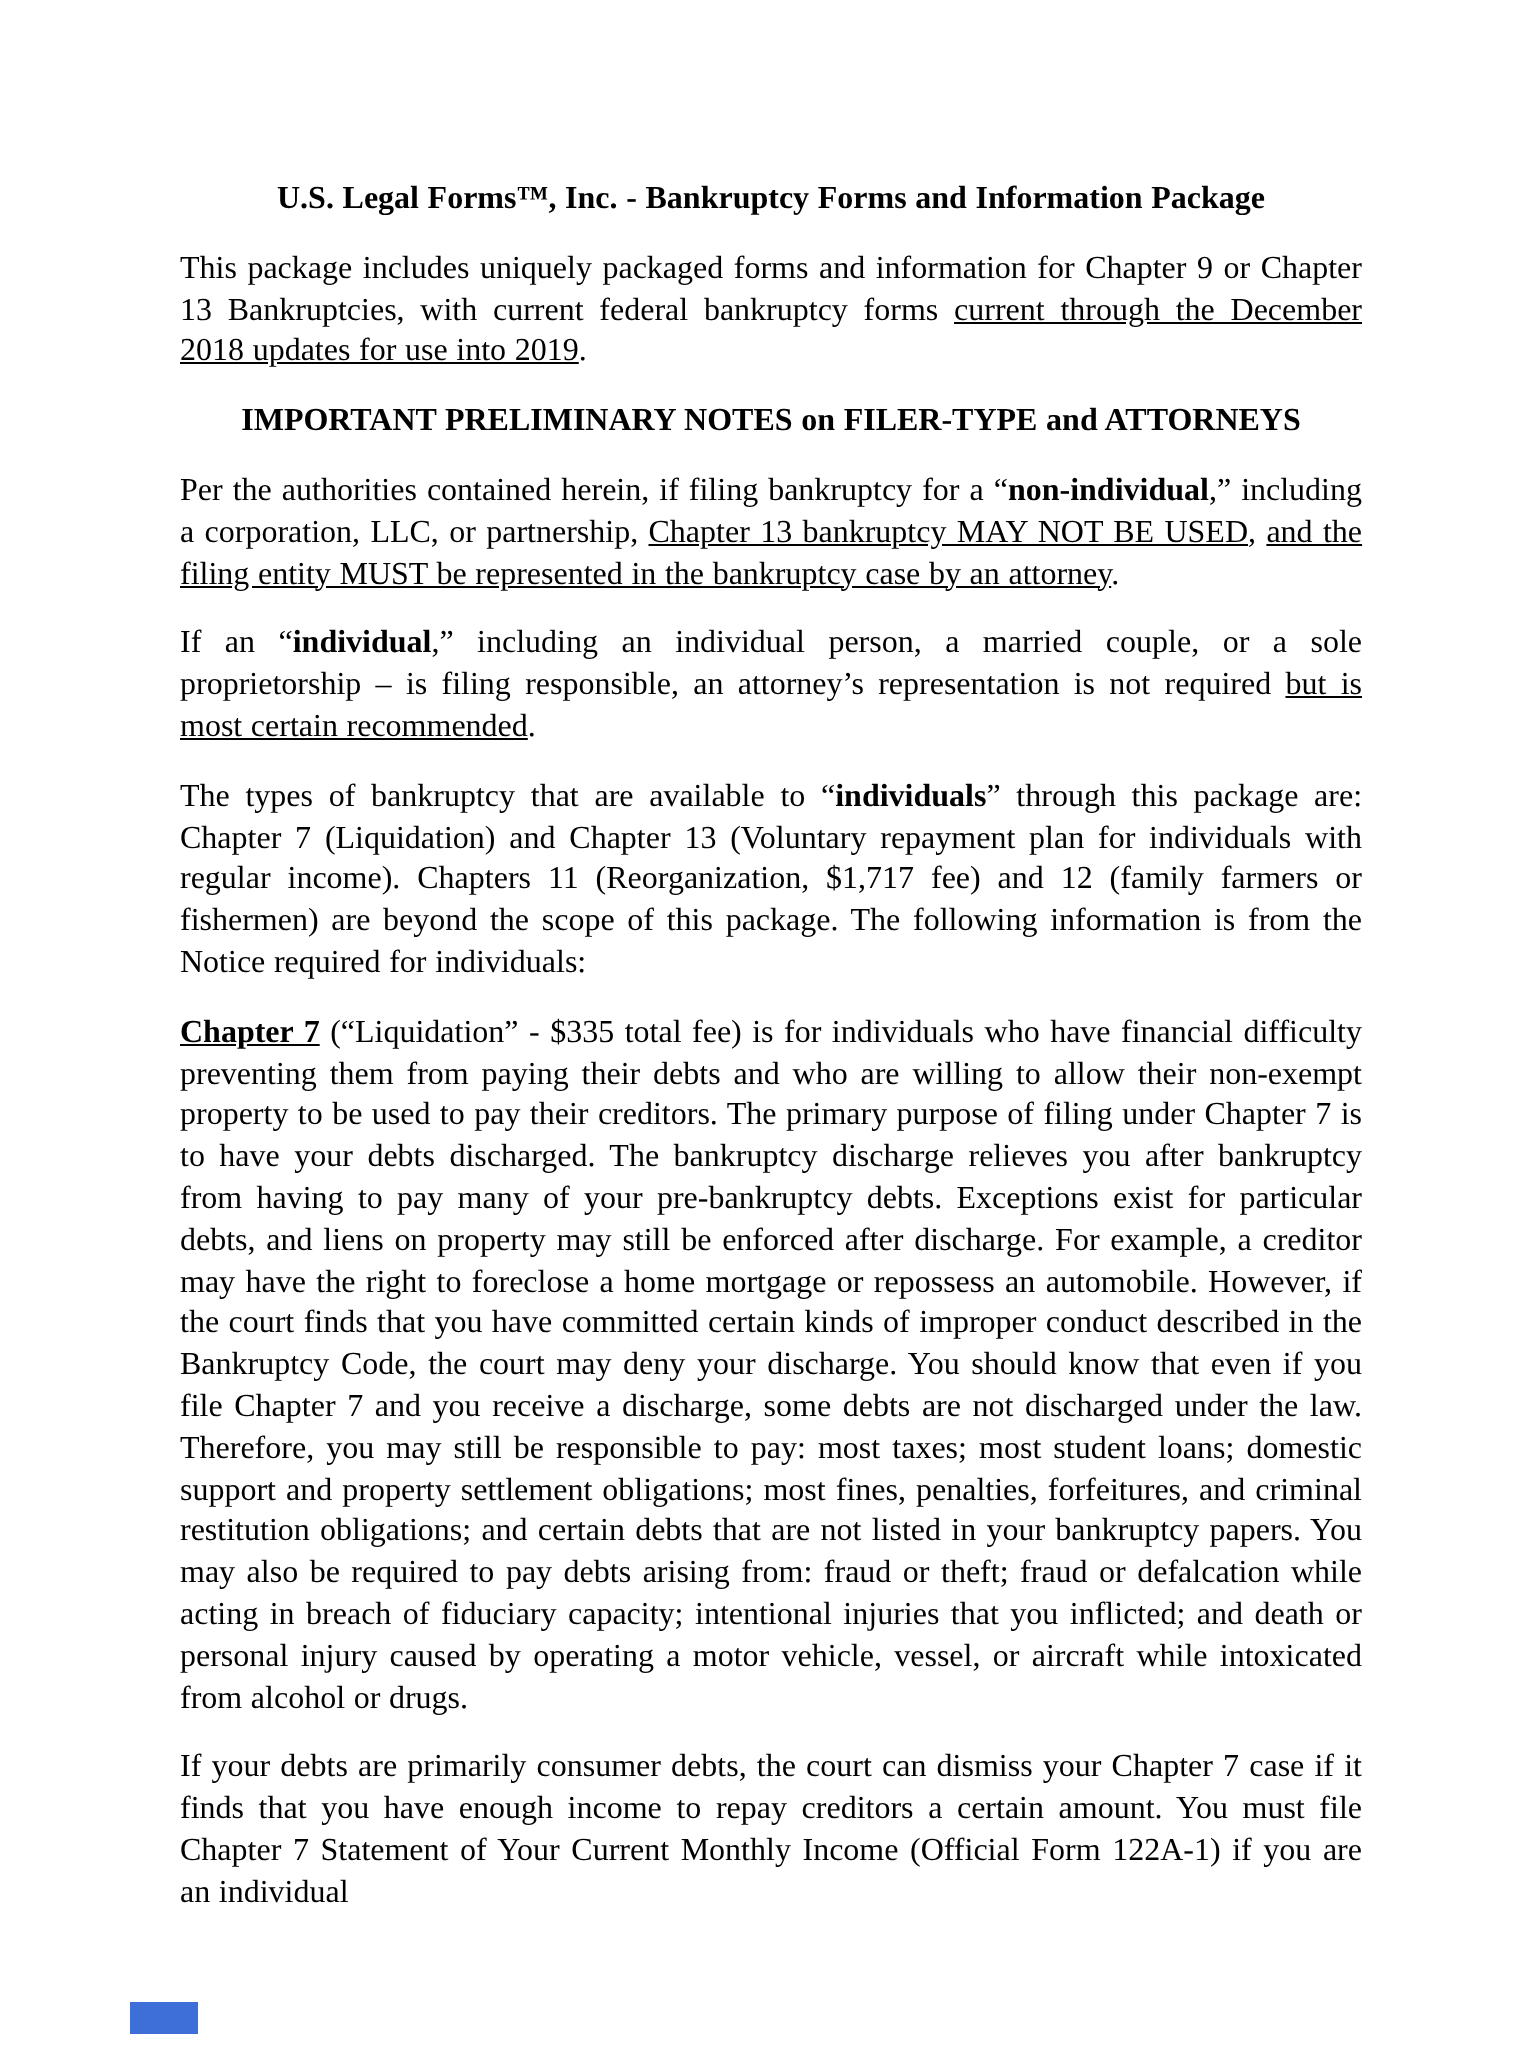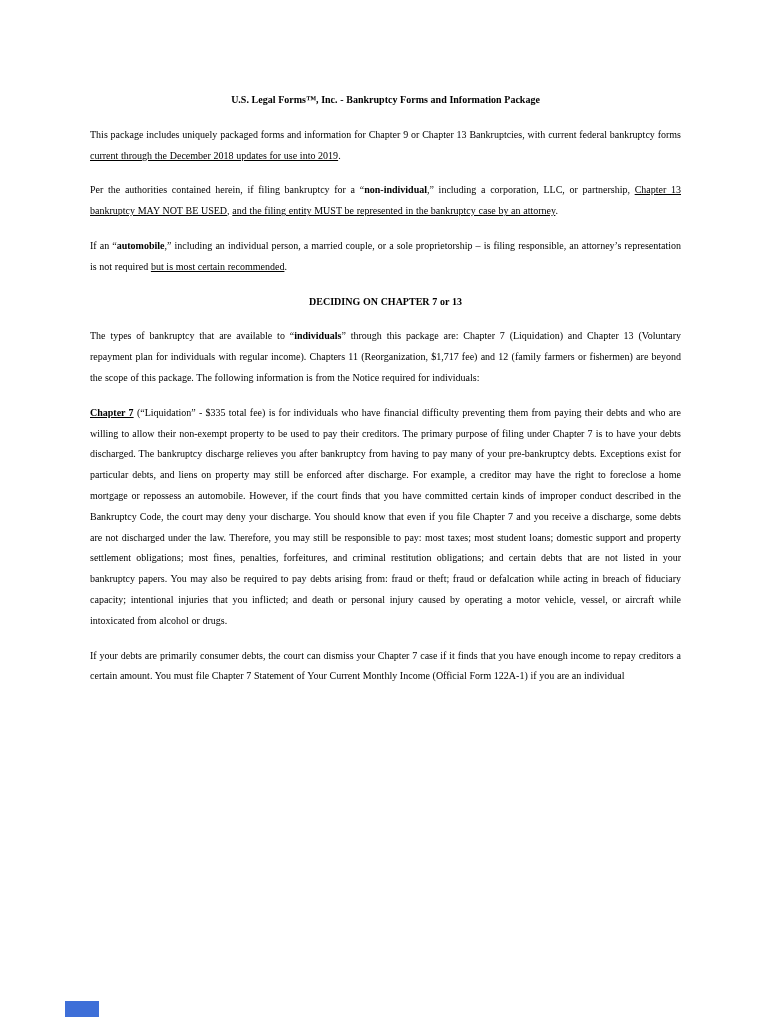--- a/index.html
+++ b/index.html
@@ -10,21 +10,21 @@
     background: #ffffff;
     overflow: hidden;
     font-family: "Liberation Serif", "DejaVu Serif", serif;
     color: #000000;
   }
   .doc {
     position: absolute;
     left: 90px;
     top: 90px;
     width: 591px;
-    font-size: 10px;
+    font-size: 16px;
     line-height: 20.8px;
     word-spacing: 0.02em;
   }
   .block { margin: 0 0 14px 0; }
   .block.title, .block.heading {
     text-align: center;
     font-weight: bold;
   }
   .block.paragraph { text-align: justify; }
   .run-b { font-weight: bold; }
@@ -37,21 +37,21 @@
     height: 16px;
   }
 </style>
 </head>
 <body>
 
 <div class="page">
   <div class="doc">
       <div class="block title"><span class="run-b ">U.S. Legal Forms™, Inc. - Bankruptcy Forms and Information Package</span></div>
       <div class="block paragraph"><span class="">This package includes uniquely packaged forms and information for Chapter 9 or Chapter 13 Bankruptcies, with current federal bankruptcy forms </span><span class="run-u">current through the December 2018 updates for use into 2019</span><span class="">.</span></div>
+      <div class="block heading"><span class="run-b ">IMPORTANT PRELIMINARY NOTES on FILER-TYPE and ATTORNEYS</span></div>
       <div class="block paragraph"><span class="">Per the authorities contained herein, if filing bankruptcy for a “</span><span class="run-b ">non-individual</span><span class="">,” including a corporation, LLC, or partnership, </span><span class="run-u">Chapter 13 bankruptcy MAY NOT BE USED</span><span class="">, </span><span class="run-u">and the filing entity MUST be represented in the bankruptcy case by an attorney</span><span class="">.</span></div>
-      <div class="block paragraph"><span class="">If an “</span><span class="run-b ">automobile</span><span class="">,” including an individual person, a married couple, or a sole proprietorship – is filing responsible, an attorney’s representation is not required </span><span class="run-u">but is most certain recommended</span><span class="">.</span></div>
-      <div class="block heading"><span class="run-b ">DECIDING ON CHAPTER 7 or 13</span></div>
+      <div class="block paragraph"><span class="">If an “</span><span class="run-b ">individual</span><span class="">,” including an individual person, a married couple, or a sole proprietorship – is filing responsible, an attorney’s representation is not required </span><span class="run-u">but is most certain recommended</span><span class="">.</span></div>
       <div class="block paragraph"><span class="">The types of bankruptcy that are available to “</span><span class="run-b ">individuals</span><span class="">” through this package are: Chapter 7 (Liquidation) and Chapter 13 (Voluntary repayment plan for individuals with regular income). Chapters 11 (Reorganization, $1,717 fee) and 12 (family farmers or fishermen) are beyond the scope of this package. The following information is from the Notice required for individuals:</span></div>
       <div class="block paragraph"><span class="run-b run-u">Chapter 7</span><span class=""> (“Liquidation” - $335 total fee) is for individuals who have financial difficulty preventing them from paying their debts and who are willing to allow their non-exempt property to be used to pay their creditors. The primary purpose of filing under Chapter 7 is to have your debts discharged. The bankruptcy discharge relieves you after bankruptcy from having to pay many of your pre-bankruptcy debts. Exceptions exist for particular debts, and liens on property may still be enforced after discharge. For example, a creditor may have the right to foreclose a home mortgage or repossess an automobile. However, if the court finds that you have committed certain kinds of improper conduct described in the Bankruptcy Code, the court may deny your discharge. You should know that even if you file Chapter 7 and you receive a discharge, some debts are not discharged under the law. Therefore, you may still be responsible to pay: most taxes; most student loans; domestic support and property settlement obligations; most fines, penalties, forfeitures, and criminal restitution obligations; and certain debts that are not listed in your bankruptcy papers. You may also be required to pay debts arising from: fraud or theft; fraud or defalcation while acting in breach of fiduciary capacity; intentional injuries that you inflicted; and death or personal injury caused by operating a motor vehicle, vessel, or aircraft while intoxicated from alcohol or drugs.</span></div>
       <div class="block paragraph"><span class="">If your debts are primarily consumer debts, the court can dismiss your Chapter 7 case if it finds that you have enough income to repay creditors a certain amount. You must file Chapter 7 Statement of Your Current Monthly Income (Official Form 122A-1) if you are an individual</span></div>
     </div>
   <div class="field-marker" style="background: rgb(62, 111, 216);"></div>
 </div>
 
 </body></html>

